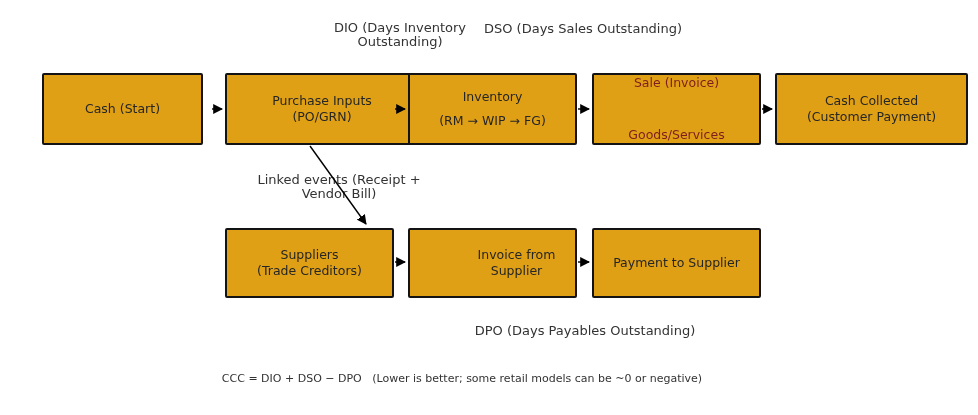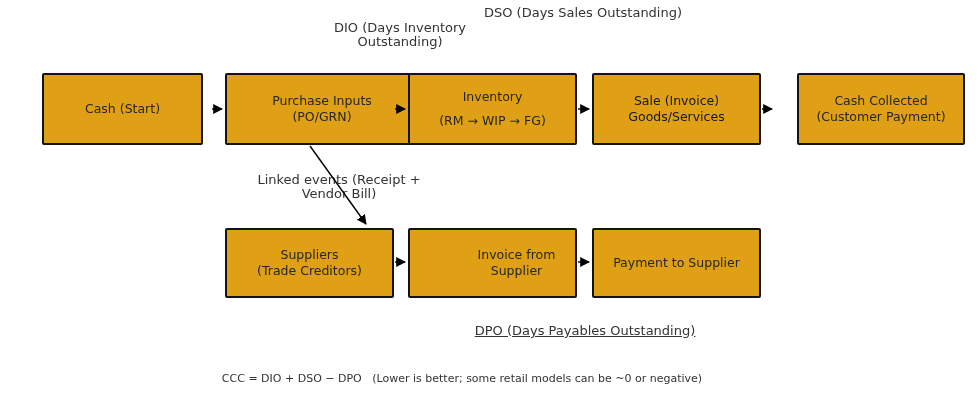--- a/index.html
+++ b/index.html
@@ -29,38 +29,38 @@
     font-size: 12.5px;
     line-height: 16px;
     z-index: 1;
   }
   .node span { display: block; }
 
   .n-cash-start            { left: 42px;  top: 73px;  width: 161px; height: 72px; }
   .n-purchase-inputs       { left: 225px; top: 73px;  width: 194px; height: 72px; }
   .n-inventory             { left: 408px; top: 73px;  width: 169px; height: 72px; }
   .n-sale-invoice          { left: 592px; top: 73px;  width: 169px; height: 72px; }
-  .n-cash-collected        { left: 797px; top: 73px;  width: 168px; height: 72px; align-items: center; }
+  .n-cash-collected        { left: 775px; top: 73px;  width: 193px; height: 72px; align-items: center; }
   .n-suppliers             { left: 225px; top: 228px; width: 169px; height: 70px; }
   .n-invoice-from-supplier { left: 408px; top: 228px; width: 169px; height: 70px; }
   .n-payment-to-supplier   { left: 592px; top: 228px; width: 169px; height: 70px; }
 
   
   .label {
     position: absolute;
     text-align: center;
     color: #333333;
     font-size: 13px;
     line-height: 13.5px;
     z-index: 2;
   }
   .lbl-dio    { left: 290px; top: 21px;  width: 220px; }
-  .lbl-dso    { left: 473px; top: 6px;  width: 220px; }
+  .lbl-dso    { left: 473px; top: 22px;  width: 220px; }
   .lbl-linked { left: 249px; top: 157px; width: 180px; }
-  .lbl-dpo    { left: 435px; top: 324px; width: 300px; text-decoration: underline; }
+  .lbl-dpo    { left: 435px; top: 324px; width: 300px; }
 
   .formula {
     position: absolute;
     left: 0; top: 372px; width: 924px;
     text-align: center;
     color: #333333;
     font-size: 11px;
     white-space: pre;
     z-index: 2;
   }
@@ -85,21 +85,21 @@
     <span></span>
   </div>
   <div class="node n-purchase-inputs" style="background: rgb(224, 160, 22); border-color: rgb(19, 19, 19); color: rgb(38, 38, 38);">
     <span>Purchase Inputs</span>
     <span>(PO/GRN)</span>
   </div>
   <div class="node n-inventory" style="background: rgb(224, 160, 22); border-color: rgb(19, 19, 19); color: rgb(38, 38, 38); gap: 8px;">
     <span>Inventory</span>
     <span>(RM → WIP → FG)</span>
   </div>
-  <div class="node n-sale-invoice" style="background: rgb(224, 160, 22); border-color: rgb(19, 19, 19); color: #0f172a;">
+  <div class="node n-sale-invoice" style="background: rgb(224, 160, 22); border-color: rgb(19, 19, 19); color: #7f1d1d; justify-content: space-between;">
     <span>Sale (Invoice)</span>
     <span>Goods/Services</span>
   </div>
   <div class="node n-cash-collected" style="background: rgb(224, 160, 22); border-color: rgb(19, 19, 19); color: rgb(38, 38, 38);">
     <span>Cash Collected</span>
     <span>(Customer Payment)</span>
   </div>
 
   <div class="node n-suppliers" style="background: rgb(224, 160, 22); border-color: rgb(19, 19, 19); color: rgb(38, 38, 38);">
     <span>Suppliers</span>

